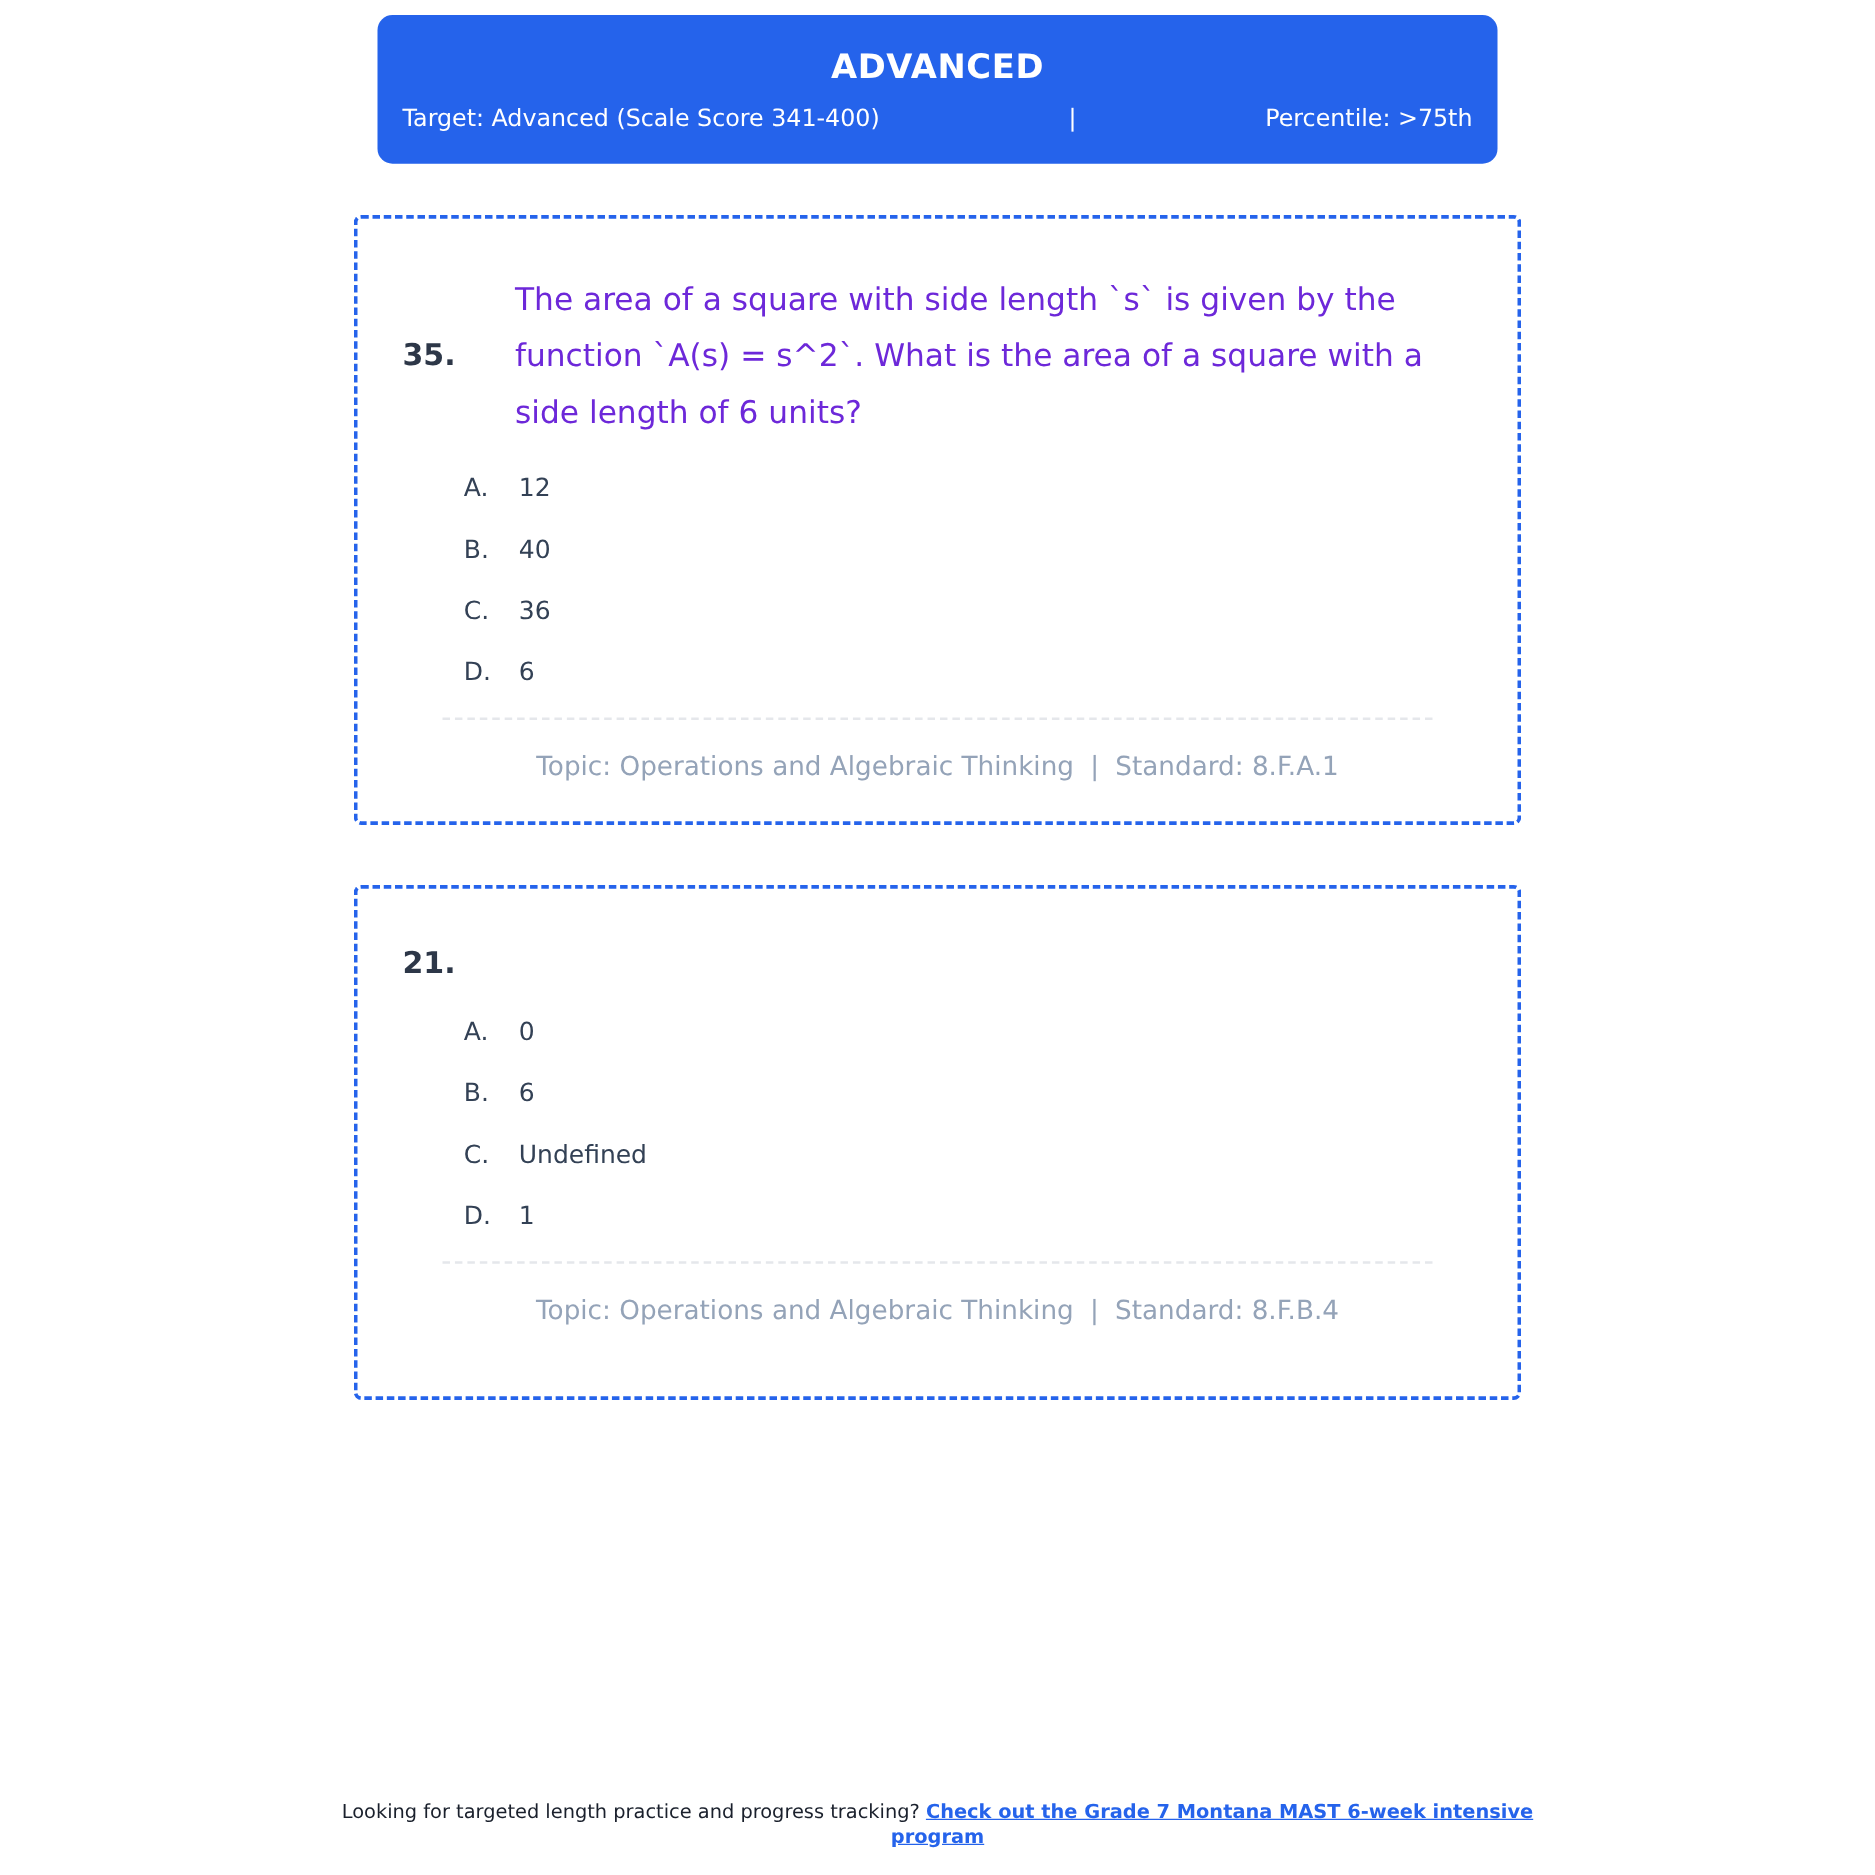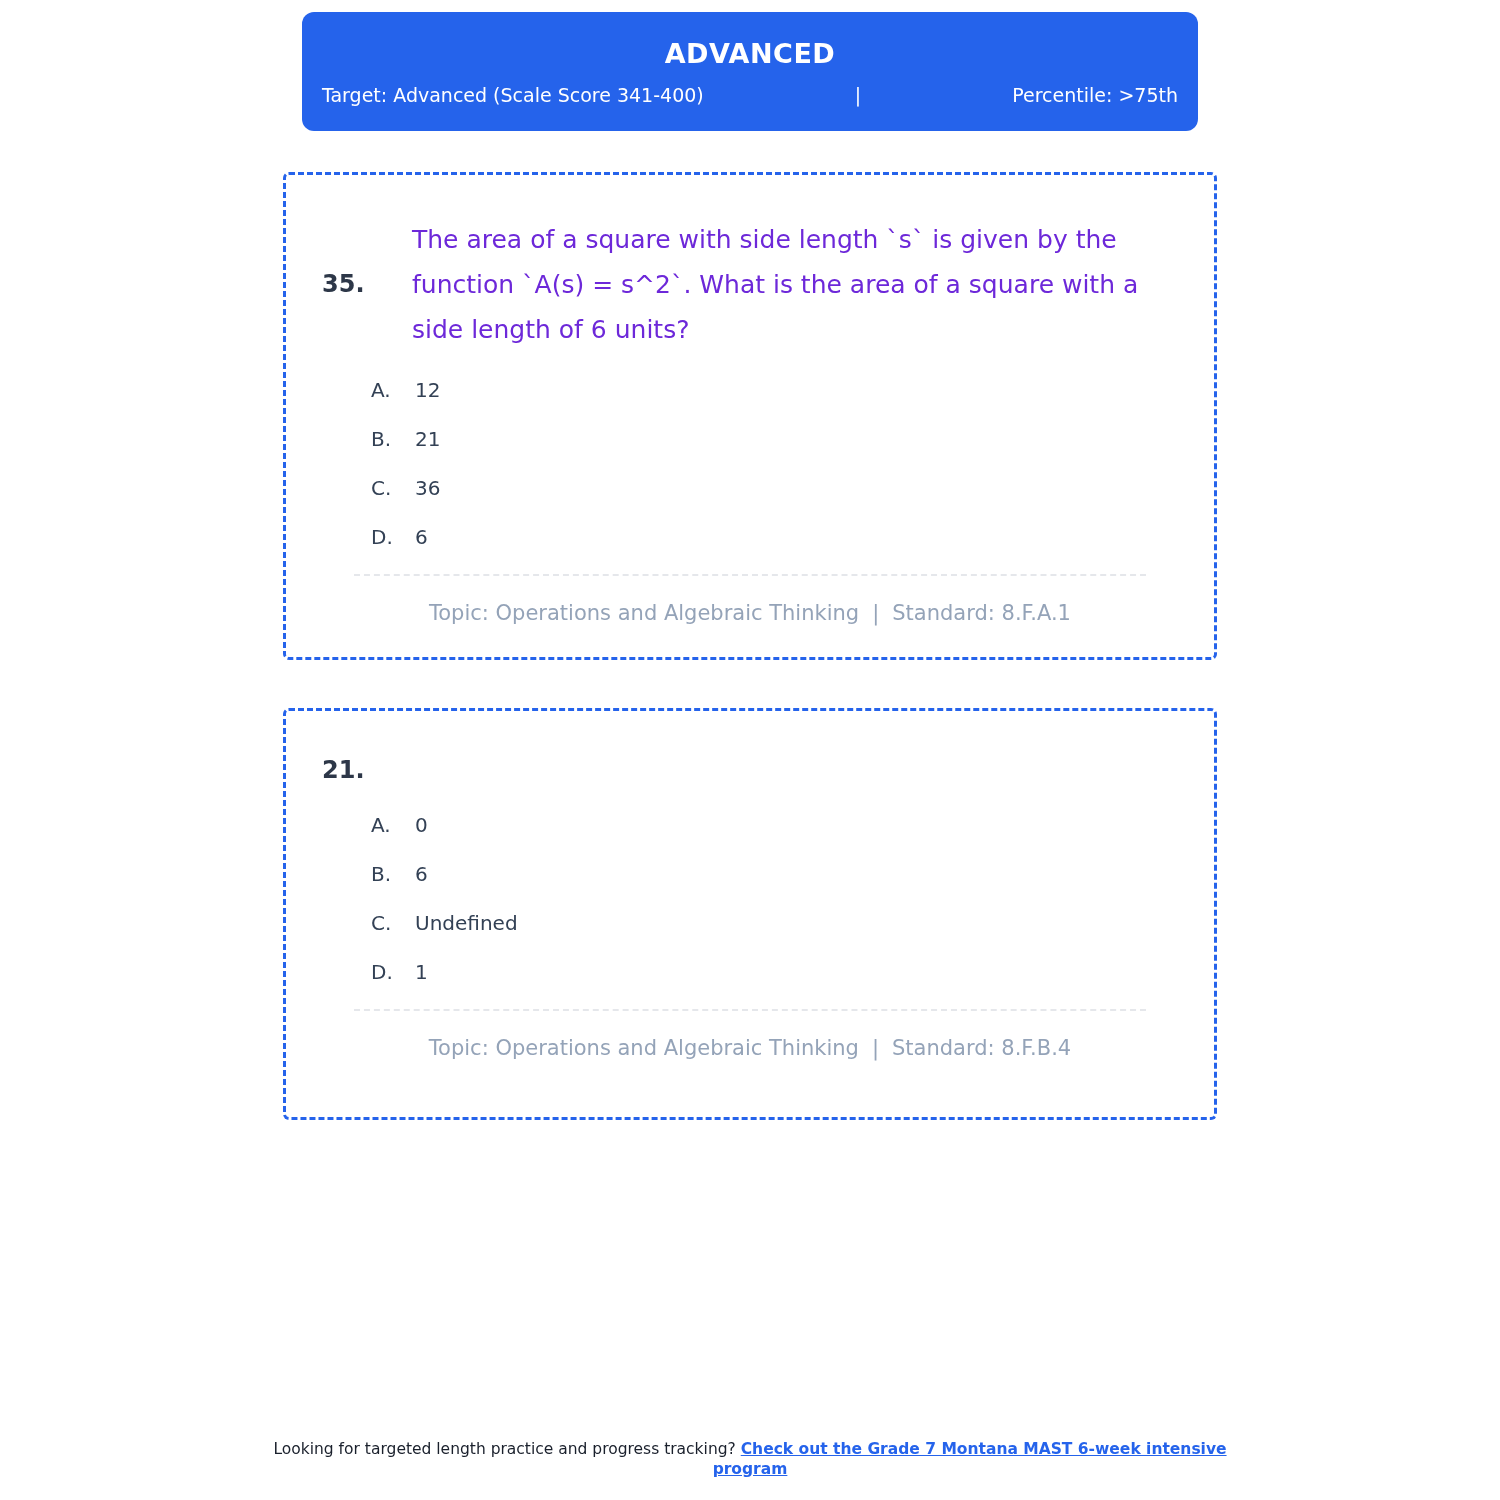--- a/index.html
+++ b/index.html
@@ -135,21 +135,21 @@
     <div class="q-num">35.</div>
     <div class="q-text">The area of a square with side length `s` is given by the function `A(s) = s^2`. What is the area of a square with a side length of 6 units?</div>
   </div>
   <ul class="options">
     <li class="option">
       <span class="opt-letter">A.</span>
       <span class="opt-text">12</span>
     </li>
     <li class="option">
       <span class="opt-letter">B.</span>
-      <span class="opt-text">21</span>
+      <span class="opt-text">40</span>
     </li>
     <li class="option">
       <span class="opt-letter">C.</span>
       <span class="opt-text">36</span>
     </li>
     <li class="option">
       <span class="opt-letter">D.</span>
       <span class="opt-text">6</span>
     </li>
   </ul>

